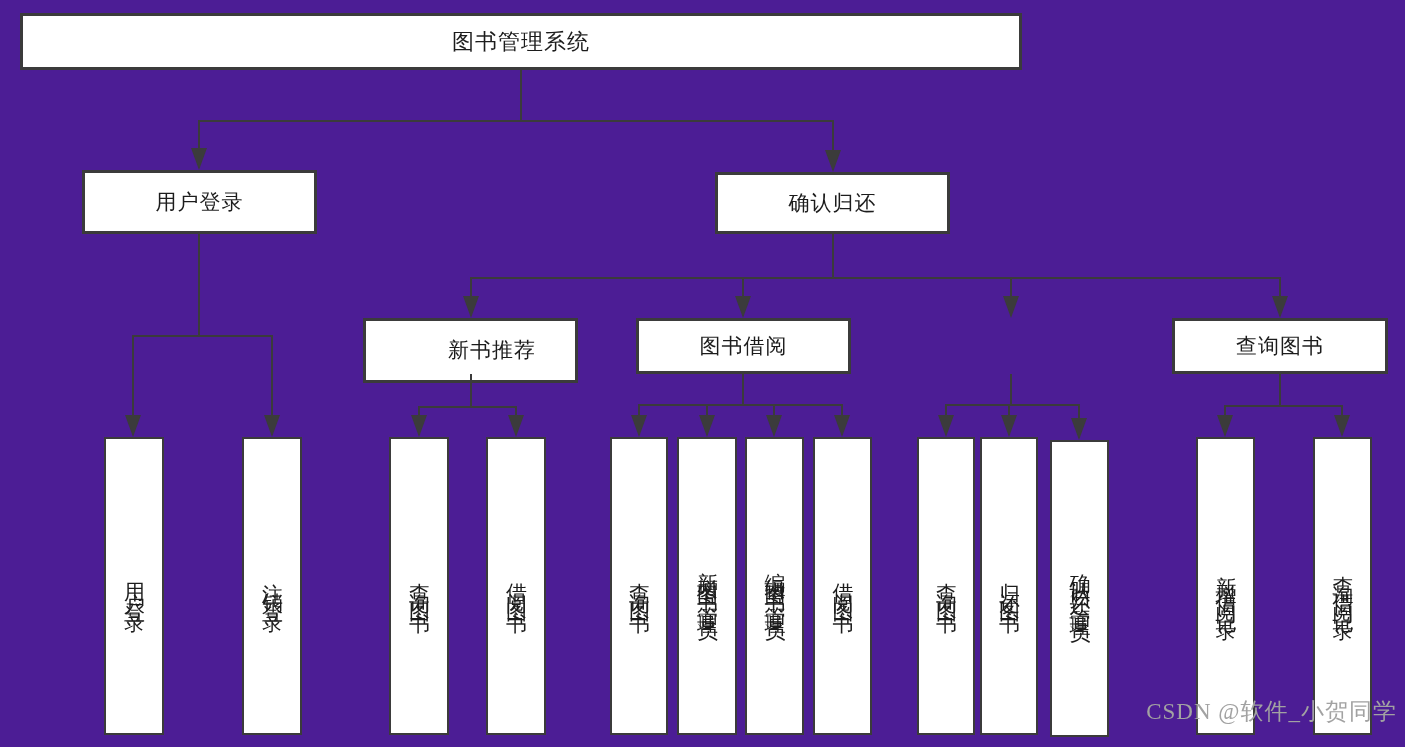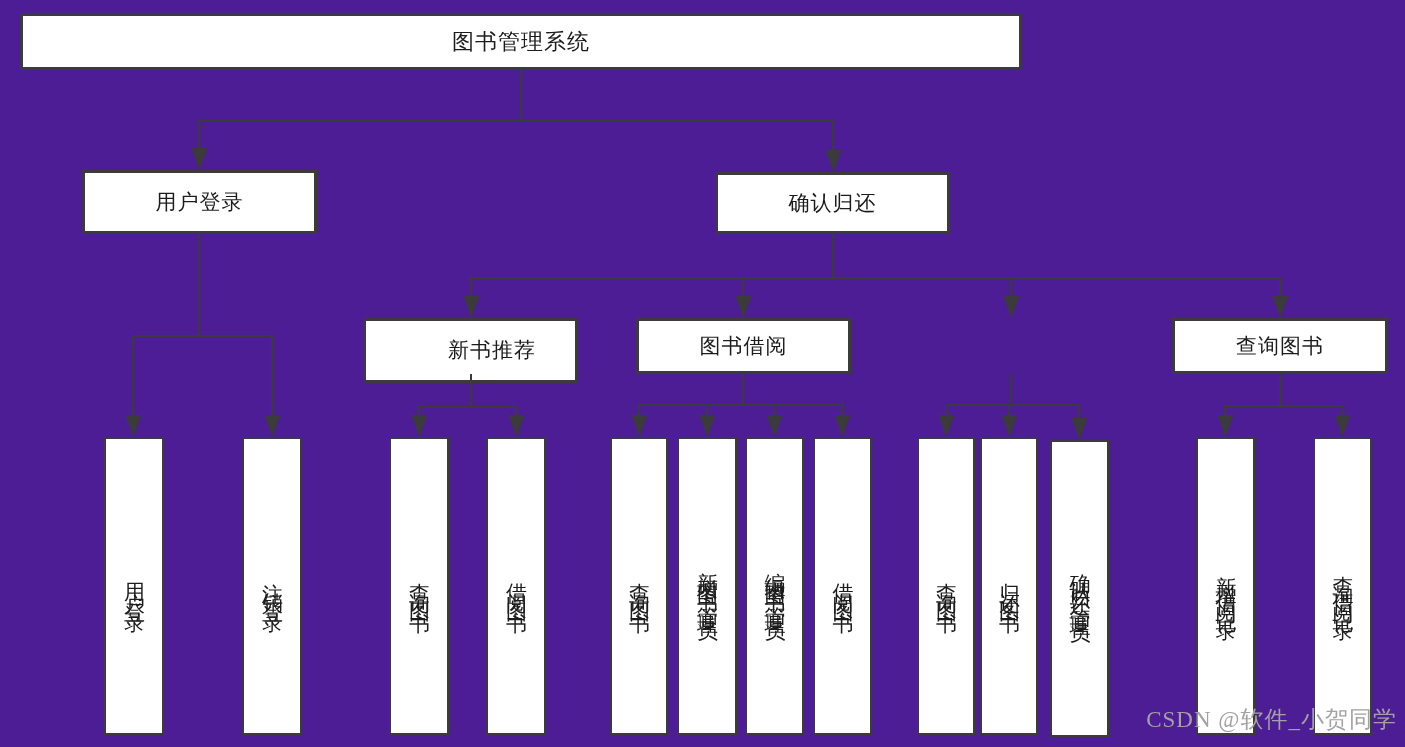--- a/index.html
+++ b/index.html
@@ -23,21 +23,21 @@
   .vbox.mid{letter-spacing:9px;}
   .hline,.vline{position:absolute;background:#3b3b3b;}
   .hline{height:2px;}
   .vline{width:2px;}
   .arrow{
     position:absolute;width:0;height:0;
     border-left:8px solid transparent;border-right:8px solid transparent;
     border-top:22px solid #3b3b3b;
   }
   .watermark{
-    position:absolute;right:8px;bottom:12px;font-size:23px;color:#a2a2a2;
+    position:absolute;right:8px;bottom:20px;font-size:23px;color:#a2a2a2;
     letter-spacing:1px;
   }
 </style>
 </head>
 <body>
 
 <div id="canvas">
 
   <div class="box root-box" style="left:20px;top:13px;width:1002px;height:57px;">图书管理系统</div>
 

